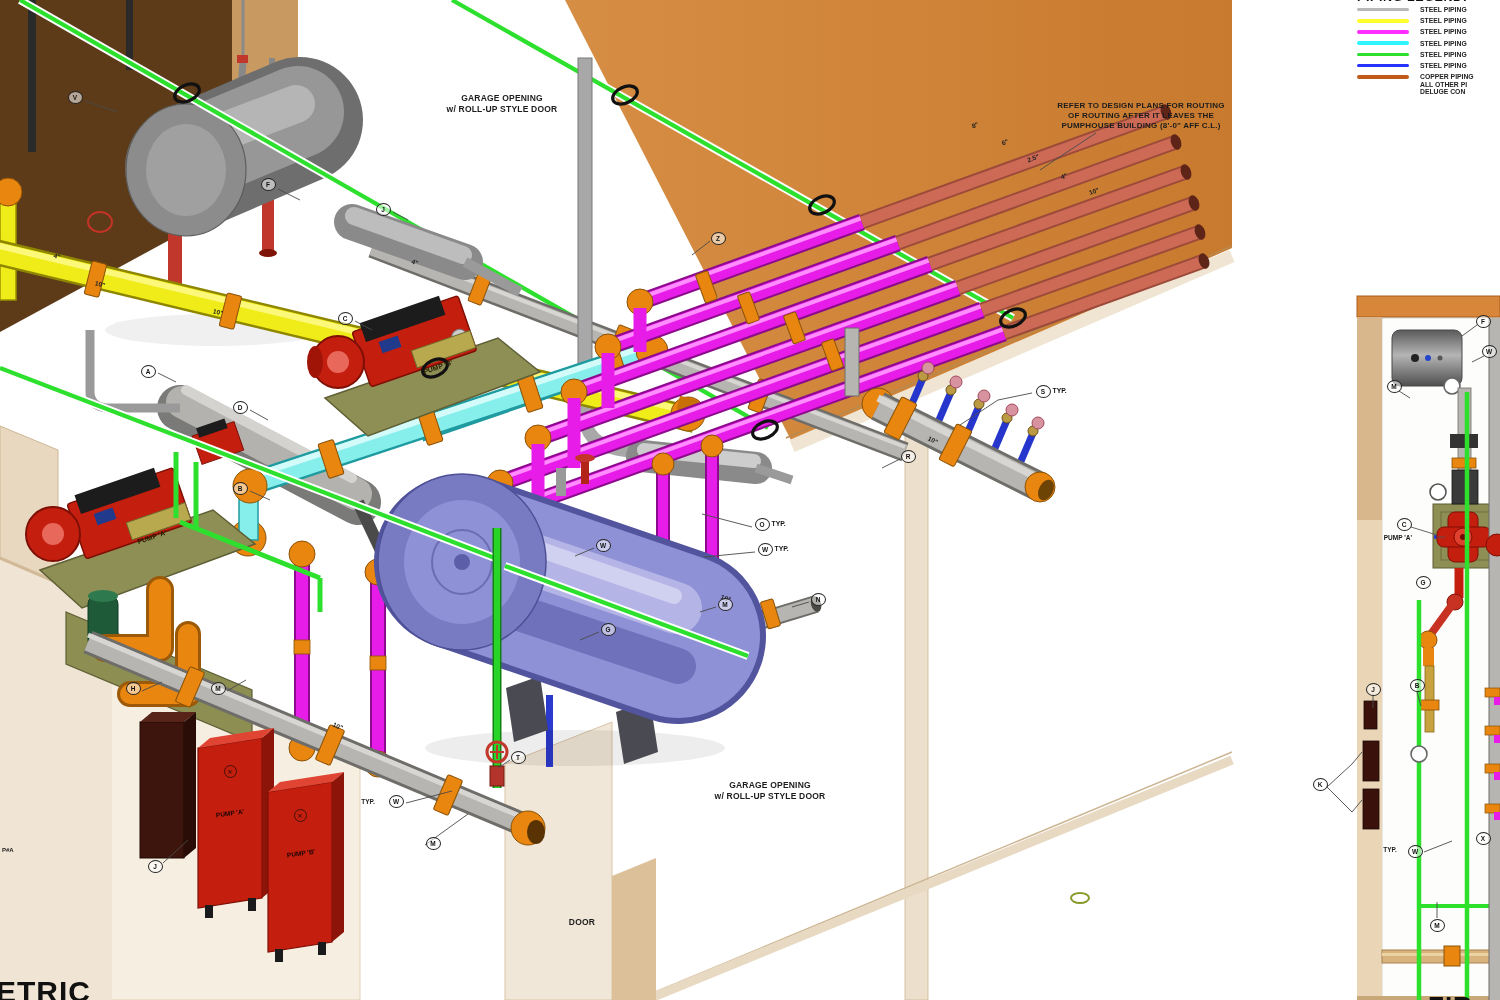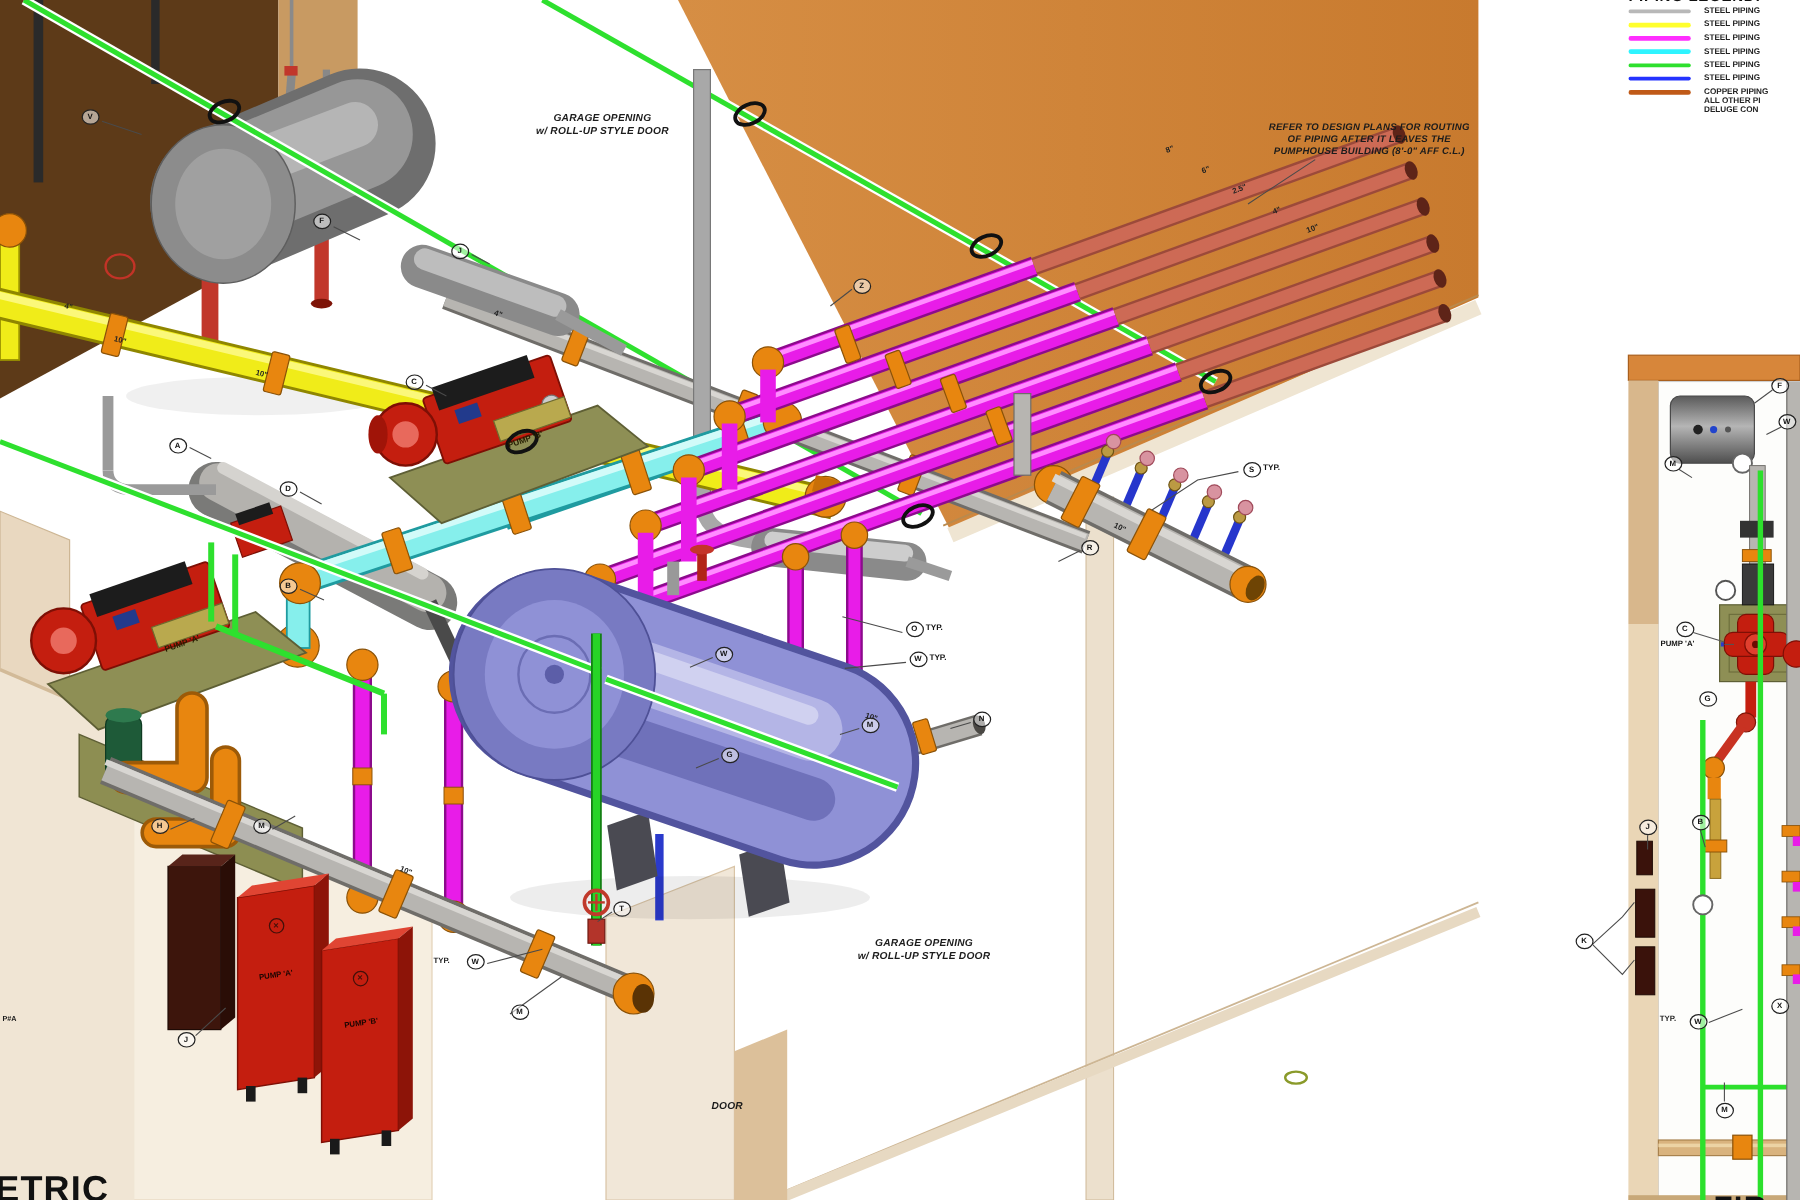--- a/index.html
+++ b/index.html
@@ -1,21 +1,21 @@
 <!DOCTYPE html>
 <html><head>
 <meta charset="utf-8">
 <style>
   html,body{margin:0;padding:0;background:#ffffff;}
   #canvas{position:relative;width:1500px;height:1000px;overflow:hidden;background:#ffffff;
           font-family:"Liberation Sans",sans-serif;}
   #scene{position:absolute;left:0;top:0;}
   
   .note{position:absolute;text-align:center;color:#1c1c1c;font-weight:700;font-size:8.5px;
-        line-height:11px;letter-spacing:.2px;transform:translate(-50%,-50%);white-space:nowrap;font-style:italic;}
+        line-height:11px;letter-spacing:.2px;transform:translate(-50%,-50%);white-space:nowrap;}
   .note.small{font-size:8px;line-height:10px;margin-left:31px;}
   .plate-label{position:absolute;font-weight:700;font-size:7px;color:#241d00;white-space:nowrap;
         transform:translate(-50%,-50%) rotate(-19deg);}
   .cab-label{position:absolute;font-weight:700;font-size:6.5px;color:#1a0502;white-space:nowrap;
         transform:translate(-50%,-50%) rotate(-8deg);}
   .plan-label{position:absolute;font-weight:700;font-size:6.5px;color:#111;white-space:nowrap;
         transform:translate(-100%,-50%);}
   .fragment{position:absolute;color:#1a1a1a;font-weight:700;}
   #frag-left{font-size:6px;}
   #frag-iso{font-size:30px;letter-spacing:1px;bottom:-9px;left:-4px;color:#111;}
@@ -531,30 +531,30 @@
       </div>
 </div>
 
 <div class="note" style="left:502px;top:104px;">
   <div>GARAGE OPENING</div>
   <div>w/ ROLL-UP STYLE DOOR</div>
 </div>
 
 <div class="note small" style="left:1110px;top:116px;">
   <div>REFER TO DESIGN PLANS FOR ROUTING</div>
-  <div>OF PIPING AFTER IT LEAVES THE</div>
+  <div>OF ROUTING AFTER IT LEAVES THE</div>
   <div>PUMPHOUSE BUILDING (8'-0" AFF C.L.)</div>
 </div>
 
 <div class="note" style="left:770px;top:791px;">
   <div>GARAGE OPENING</div>
   <div>w/ ROLL-UP STYLE DOOR</div>
 </div>
 
-<div class="note" style="left:606px;top:922px;">DOOR</div>
+<div class="note" style="left:582px;top:922px;">DOOR</div>
 
 <div class="plate-label" style="left:152px;top:537px;">PUMP 'A'</div>
 <div class="plate-label" style="left:438px;top:367px;">PUMP 'B'</div>
 <div class="cab-label" style="left:230px;top:813px;">PUMP 'A'</div>
 <div class="cab-label" style="left:301px;top:853px;">PUMP 'B'</div>
 <div class="plan-label" style="left:1412px;top:537px;">PUMP 'A'</div>
 
 <div class="fragment" id="frag-left" style="left:2px;top:847px;">P#A</div>
 <div class="fragment" id="frag-iso">ETRIC</div>
 <div class="fragment" id="frag-right" style="left:1428px;top:991px;">FIR</div>

